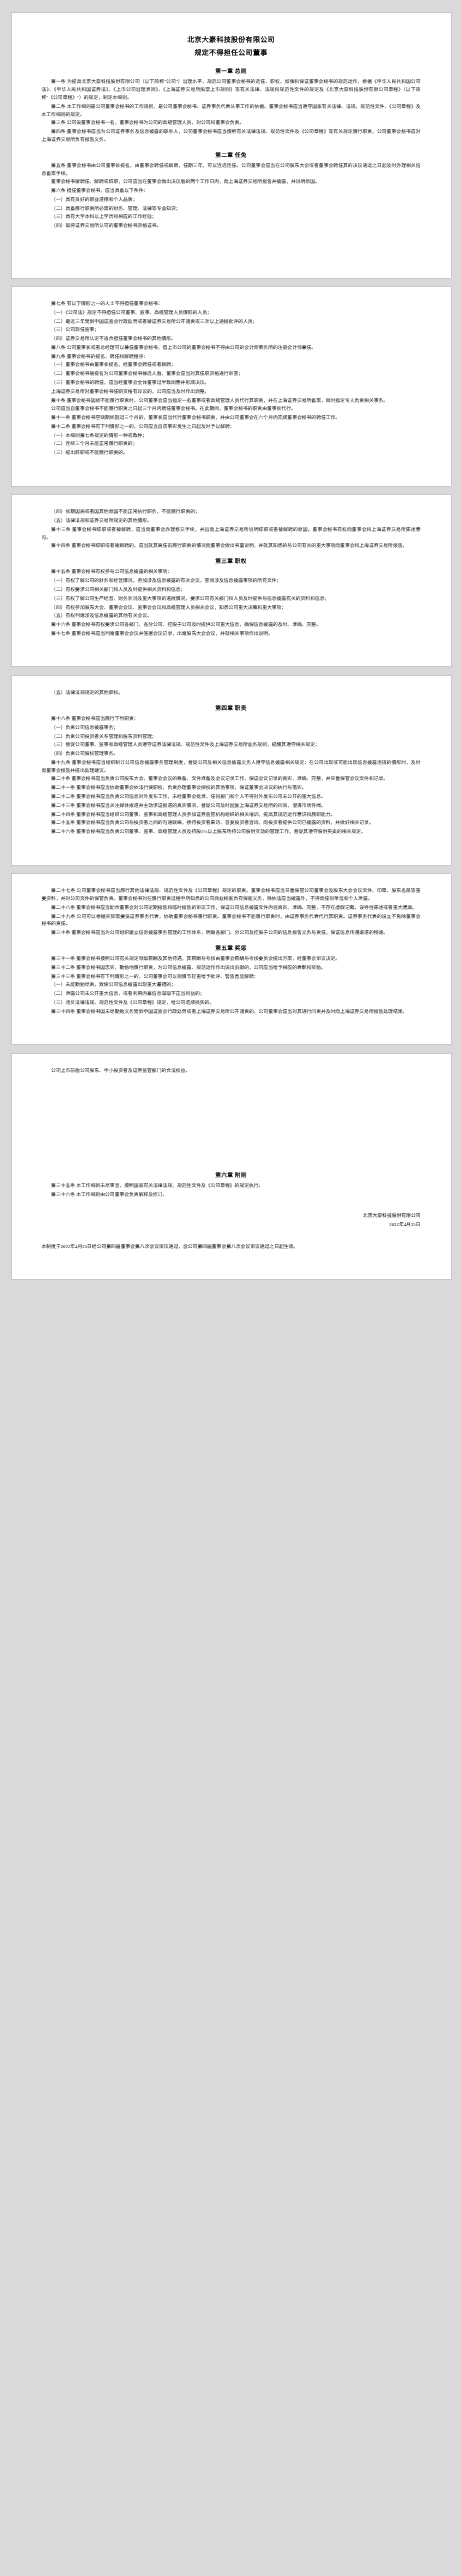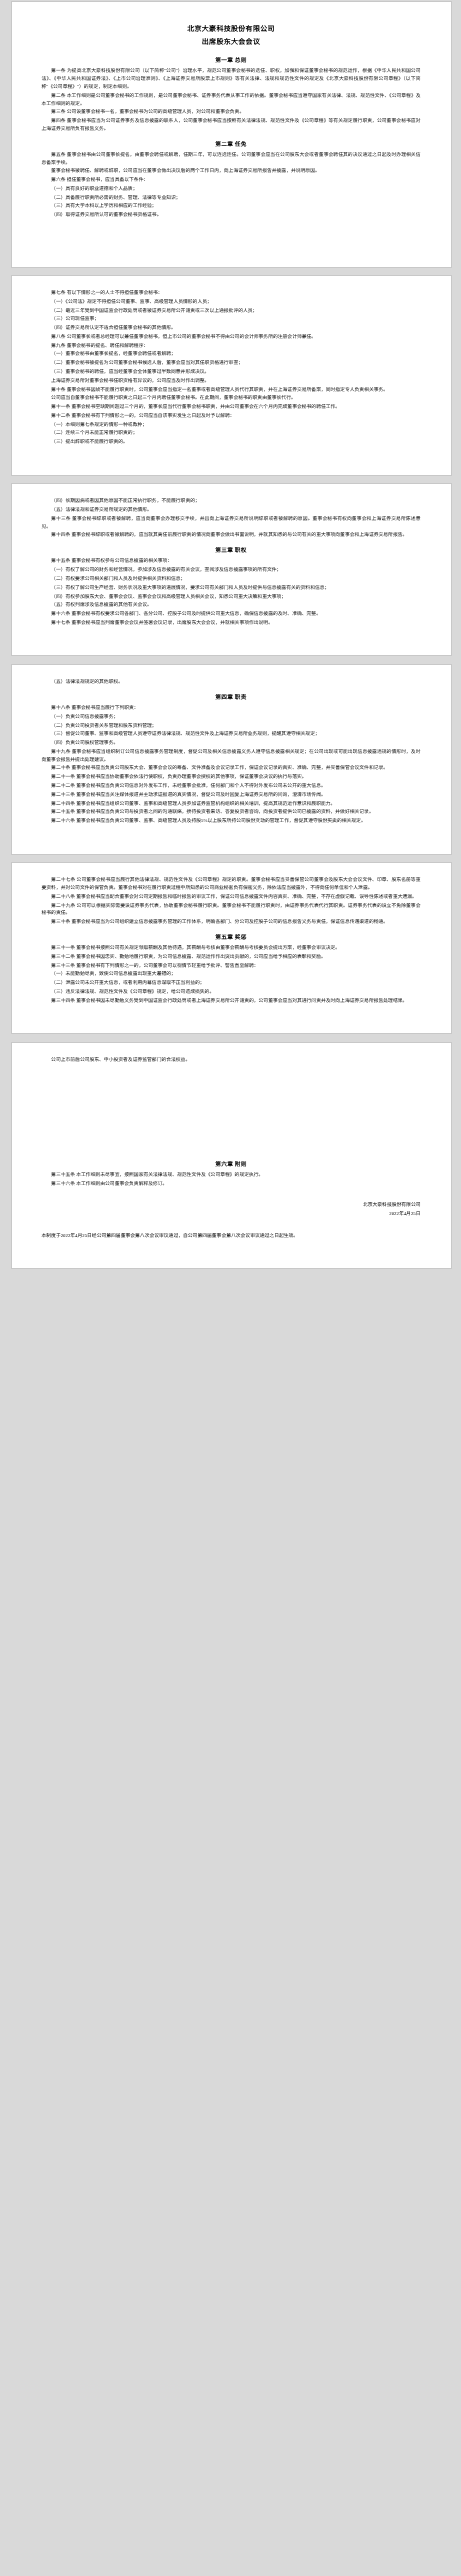--- a/index.html
+++ b/index.html
@@ -1,18 +1,18 @@
 <!DOCTYPE html>
 <html lang="zh-CN" style="font-size:8.2px"><head>
 <meta charset="utf-8">
 <title>董事会秘书工作制度</title>
 <style>
   html,body{margin:0;padding:0;background:#d9d9d9;}
   body{font-family:"Liberation Serif", serif;}
-  .page-wrap{width:462px;margin:1px auto;background:#d9d9d9;padding:0 0 12.4px 0;box-sizing:border-box;}
+  .page-wrap{width:462px;margin:12px auto;background:#d9d9d9;padding:0 0 12.4px 0;box-sizing:border-box;}
   .sheet{
     width:441px;
     margin:0 auto 7.2px auto;
     background:#fff;
     box-sizing:border-box;
     padding:13.4px 30px 15.5px 30px;
     border:0.5px solid #c8c8c8;
   }
   .sheet.first{padding-top:20.6px;}
   .doc-title{
@@ -58,21 +58,21 @@
   .spacer-sm{height:12.4px;}
 </style>
 </head>
 <body>
 
 <div class="page-wrap">
 
   <div class="sheet first">
     <div class="doc-title">
       <span>北京大豪科技股份有限公司</span>
-      <span class="l2">出席股东大会会议</span>
+      <span class="l2">规定不得担任公司董事</span>
     </div>
     <div class="chapter">第一章 总则</div>
     <p class="para">第一条 为提高北京大豪科技股份有限公司（以下简称"公司"）治理水平，规范公司董事会秘书的选任、职权，加强和保证董事会秘书的规范运作，根据《中华人民共和国公司法》、《中华人民共和国证券法》、《上市公司治理准则》、《上海证券交易所股票上市规则》等有关法律、法规和规范性文件的规定及《北京大豪科技股份有限公司章程》（以下简称"《公司章程》"）的规定，制定本细则。</p>
     <p class="para">第二条 本工作细则是公司董事会秘书的工作规则，是公司董事会秘书、证券事务代表从事工作的依据。董事会秘书应当遵守国家有关法律、法规、规范性文件、《公司章程》及本工作细则的规定。</p>
     <p class="para">第三条 公司设董事会秘书一名，董事会秘书为公司的高级管理人员，对公司和董事会负责。</p>
     <p class="para">第四条 董事会秘书应当为公司证券事务及信息披露的联系人，公司董事会秘书应当按照有关法律法规、规范性文件及《公司章程》等有关规定履行职责，公司董事会秘书应对上海证券交易所负有报告义务。</p>
     <div class="chapter">第二章 任免</div>
     <p class="para">第五条 董事会秘书由公司董事长提名，由董事会聘任或解聘，任期三年，可以连选连任。公司董事会应当在公司股东大会或者董事会聘任其的决议通过之日起及时办理相关信息备案手续。</p>
     <p class="para">董事会秘书被聘任、解聘或辞职，公司应当在董事会做出决议后的两个工作日内，向上海证券交易所报告并披露，并说明原因。</p>
     <p class="para">第六条 担任董事会秘书，应当具备以下条件：</p>

